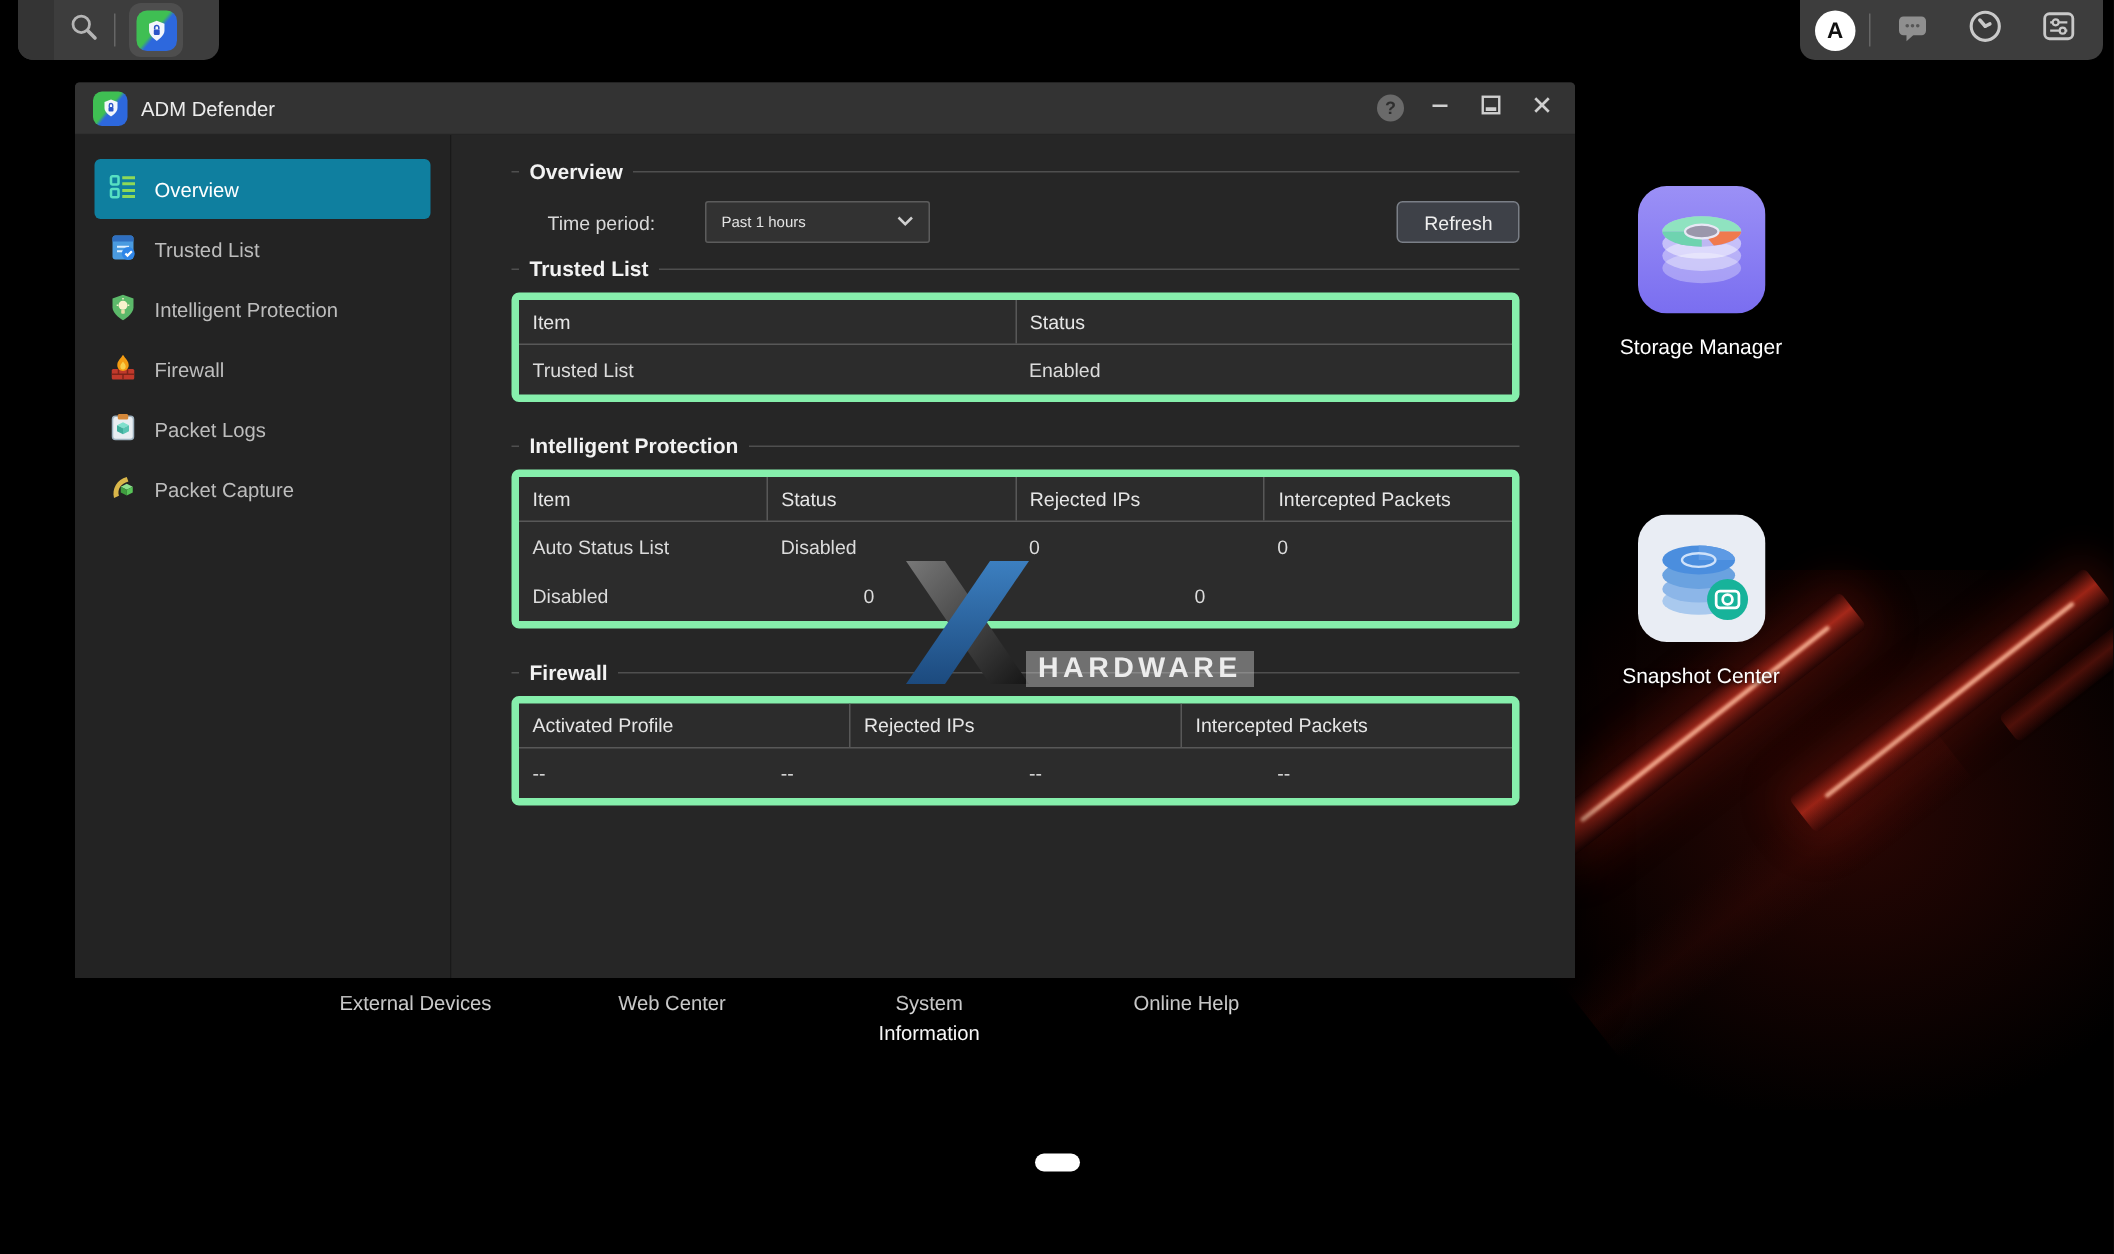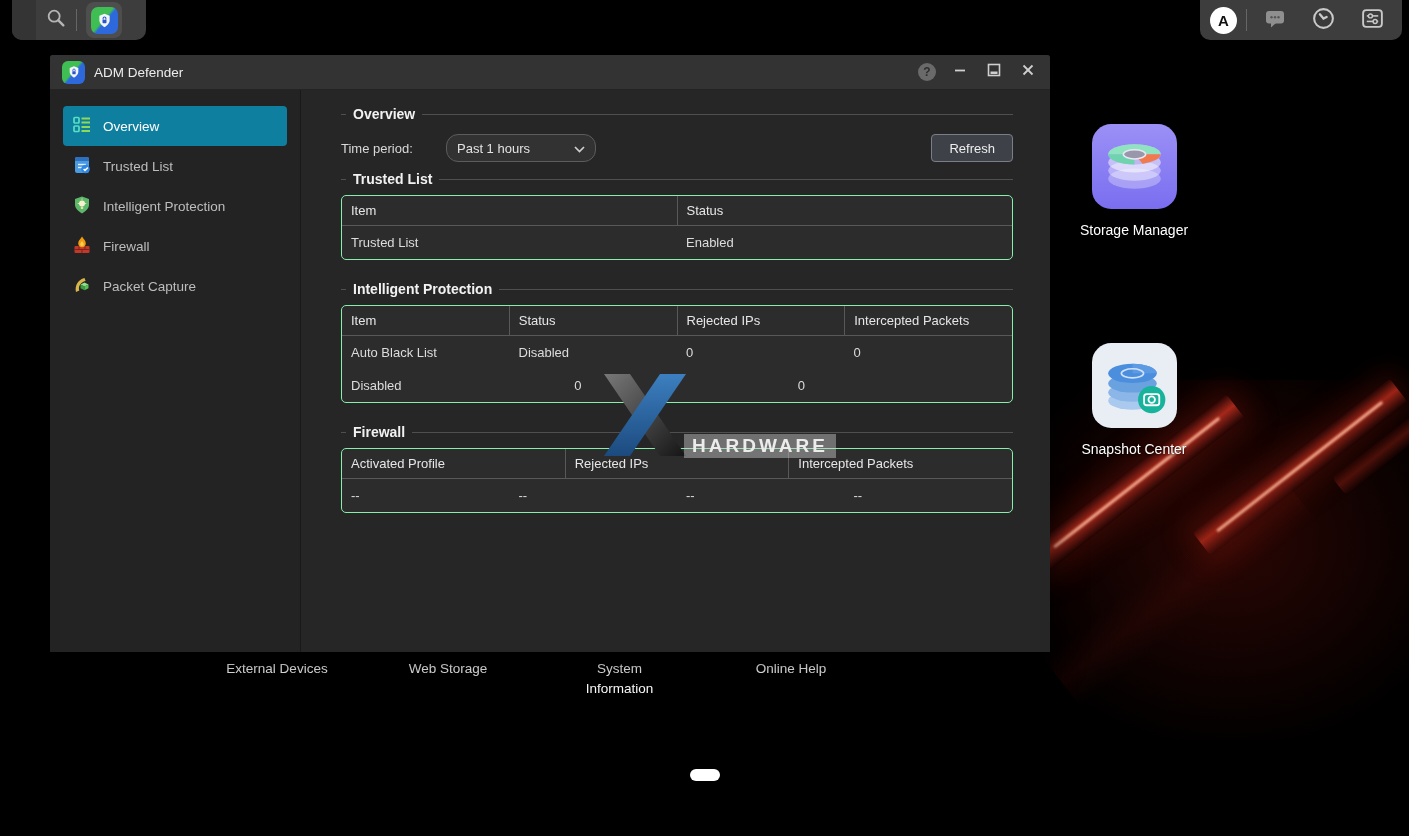--- a/index.html
+++ b/index.html
@@ -66,30 +66,30 @@
   .side-item { height:40px; display:flex; align-items:center; gap:11px; padding-left:9px;
                border-radius:4px; color:#bdbdbd; font-size:13.5px; cursor:pointer; }
   .side-item.active { background:#0f7f9f; color:#fff; }
   .side-item svg { flex:0 0 auto; }
 
   
   .content { flex:1; background:#262626; padding:7px 37px 0 40px; overflow:hidden; }
   fieldset.section { border:0; border-top:1px solid #4f4f4f; padding:0; margin-top:9px; }
   fieldset.section legend { font-weight:700; font-size:14px; color:#f2f2f2; padding:0 7px; margin-left:5px; }
   .ctl-row { display:flex; align-items:center; margin-top:12px; }
-  .ctl-label { color:#d9d9d9; font-size:13px; width:105px; }
-  .select { width:150px; height:28px; background:#323232; border:1px solid #5c5c5c; border-radius:12px;
+  .ctl-label { color:#d9d9d9; font-size:13px; width:105px;margin-left:24px; }
+  .select { width:150px; height:28px; background:#323232; border:1px solid #5c5c5c; border-radius:2px;
             display:flex; align-items:center; justify-content:space-between; padding:0 10px;
-            color:#e3e3e3; font-size:13px; cursor:pointer; }
+            color:#e3e3e3; font-size:10px; cursor:pointer; }
   .btn { height:28px; padding:0 17px; margin-left:auto; background:#3e4148; border:1px solid #7a7f87;
          border-radius:4px; color:#eee; font-size:13px; cursor:pointer;
          display:flex; align-items:center; }
   .summary { margin-top:14px; margin-bottom:10px; color:#d8d8d8; font-size:13px; }
 
-  .tbl { border:1px solid #86efac; border-radius:5px; background:#2c2c2c; margin-top:8px;
+  .tbl { border:5px solid #86efac; border-radius:5px; background:#2c2c2c; margin-top:8px;
          margin-bottom:12px; overflow:hidden; }
   .hrow { display:flex; border-bottom:1px solid #585858; height:30px; }
   .hcell { flex:1; display:flex; align-items:center; padding:0 9px; color:#e6e6e6; font-size:13px;
            border-right:1px solid #585858; }
   .hcell:last-child { border-right:none; }
   .drow { display:flex; height:33px; }
   .dcell { flex:1; display:flex; align-items:center; padding:0 9px; color:#dcdcdc; font-size:13px; }
 
   
   .watermark { position:absolute; left:598px; top:368px; width:218px; height:94px; z-index:50;
@@ -209,21 +209,21 @@
         <ellipse cx="40" cy="30" rx="11" ry="4.5" fill="none" stroke="#cfe2fa" stroke-width="1.6"></ellipse>
         <circle cx="59" cy="56" r="13.5" fill="#17b39a"></circle>
         <rect x="51.5" y="50.5" width="15" height="11" rx="2.5" fill="none" stroke="#fff" stroke-width="1.8"></rect>
         <circle cx="59" cy="56" r="3.2" fill="none" stroke="#fff" stroke-width="1.8"></circle>
       </svg>
     </span>
     <div class="lbl">Snapshot Center</div>
   </div>
 
   <div class="desk-lbl" style="left:197px; width:160px;">External Devices</div>
-  <div class="desk-lbl" style="left:388px; width:120px;">Web Storage</div>
+  <div class="desk-lbl" style="left:388px; width:120px;">Web Center</div>
   <div class="desk-lbl" style="left:572px; width:95px;">System Information</div>
   <div class="desk-lbl" style="left:731px; width:120px;">Online Help</div>
 
   <div class="pill"></div>
 
   <div class="window">
     <div class="titlebar">
       <div class="adm-squircle" style="width:23px;height:23px;">
         <svg width="16" height="16" viewBox="0 0 48 48">
             <path d="M24 7 L37 12 V24 C37 33 24 41 24 41 C24 41 11 33 11 24 V12 Z" fill="#f2f6fb"></path>
@@ -314,20 +314,33 @@
                 </g>
                 <path d="M10 1.5 C11.8 4.5 13.8 5.5 13.8 8.5 C13.8 10.8 12.1 12.3 10 12.3 C7.9 12.3 6.2 10.8 6.2 8.5 C6.2 5.5 8.2 4.5 10 1.5 Z" fill="#f39c12"></path>
                 <path d="M10 6 C11 7.5 11.8 8 11.8 9.3 C11.8 10.5 11 11.3 10 11.3 C9 11.3 8.2 10.5 8.2 9.3 C8.2 8 9 7.5 10 6 Z" fill="#f8ce4b"></path>
               </svg>
           </span>
           <span>Firewall</span>
         </div>
         <div class="side-item">
           <span>
             <svg width="20" height="20" viewBox="0 0 20 20">
+                <rect x="3" y="2.5" width="14" height="15.5" rx="2" fill="#e8eef2"></rect>
+                <rect x="3" y="2.5" width="14" height="15.5" rx="2" fill="none" stroke="#9fb2bf" stroke-width="1"></rect>
+                <rect x="6.5" y="1" width="7" height="3.6" rx="1" fill="#d4883a"></rect>
+                <path d="M10 6.5 L14 8.5 L10 10.5 L6 8.5 Z" fill="#7fe0cd"></path>
+                <path d="M6 8.5 L10 10.5 V14.5 L6 12.5 Z" fill="#3fae9c"></path>
+                <path d="M14 8.5 L10 10.5 V14.5 L14 12.5 Z" fill="#58c4b2"></path>
+              </svg>
+          </span>
+          <span>Packet Logs</span>
+        </div>
+        <div class="side-item">
+          <span>
+            <svg width="20" height="20" viewBox="0 0 20 20">
                 <path d="M4 17 C2.5 11 6 4.5 12.5 3 L13.6 6 C8.5 7.3 6 11.5 7.3 15.5 Z" fill="#d9b64a"></path>
                 <path d="M12.5 7.5 L16.5 9.5 L12.5 11.5 L8.5 9.5 Z" fill="#8fe08f"></path>
                 <path d="M8.5 9.5 L12.5 11.5 V15.3 L8.5 13.3 Z" fill="#3f9e3f"></path>
                 <path d="M16.5 9.5 L12.5 11.5 V15.3 L16.5 13.3 Z" fill="#58c458"></path>
               </svg>
           </span>
           <span>Packet Capture</span>
         </div>
       </div>
 
@@ -364,21 +377,21 @@
         <fieldset class="section">
           <legend>Intelligent Protection</legend>
           <div class="tbl">
             <div class="hrow">
               <div class="hcell">Item</div>
               <div class="hcell">Status</div>
               <div class="hcell">Rejected IPs</div>
               <div class="hcell">Intercepted Packets</div>
             </div>
             <div class="drow">
-              <div class="dcell">Auto Black List</div>
+              <div class="dcell">Auto Status List</div>
               <div class="dcell">Disabled</div>
               <div class="dcell">0</div>
               <div class="dcell">0</div>
             </div>
             <div class="drow">
               <div class="dcell">Disabled</div>
               <div class="dcell">0</div>
               <div class="dcell">0</div>
             </div>
           </div>

